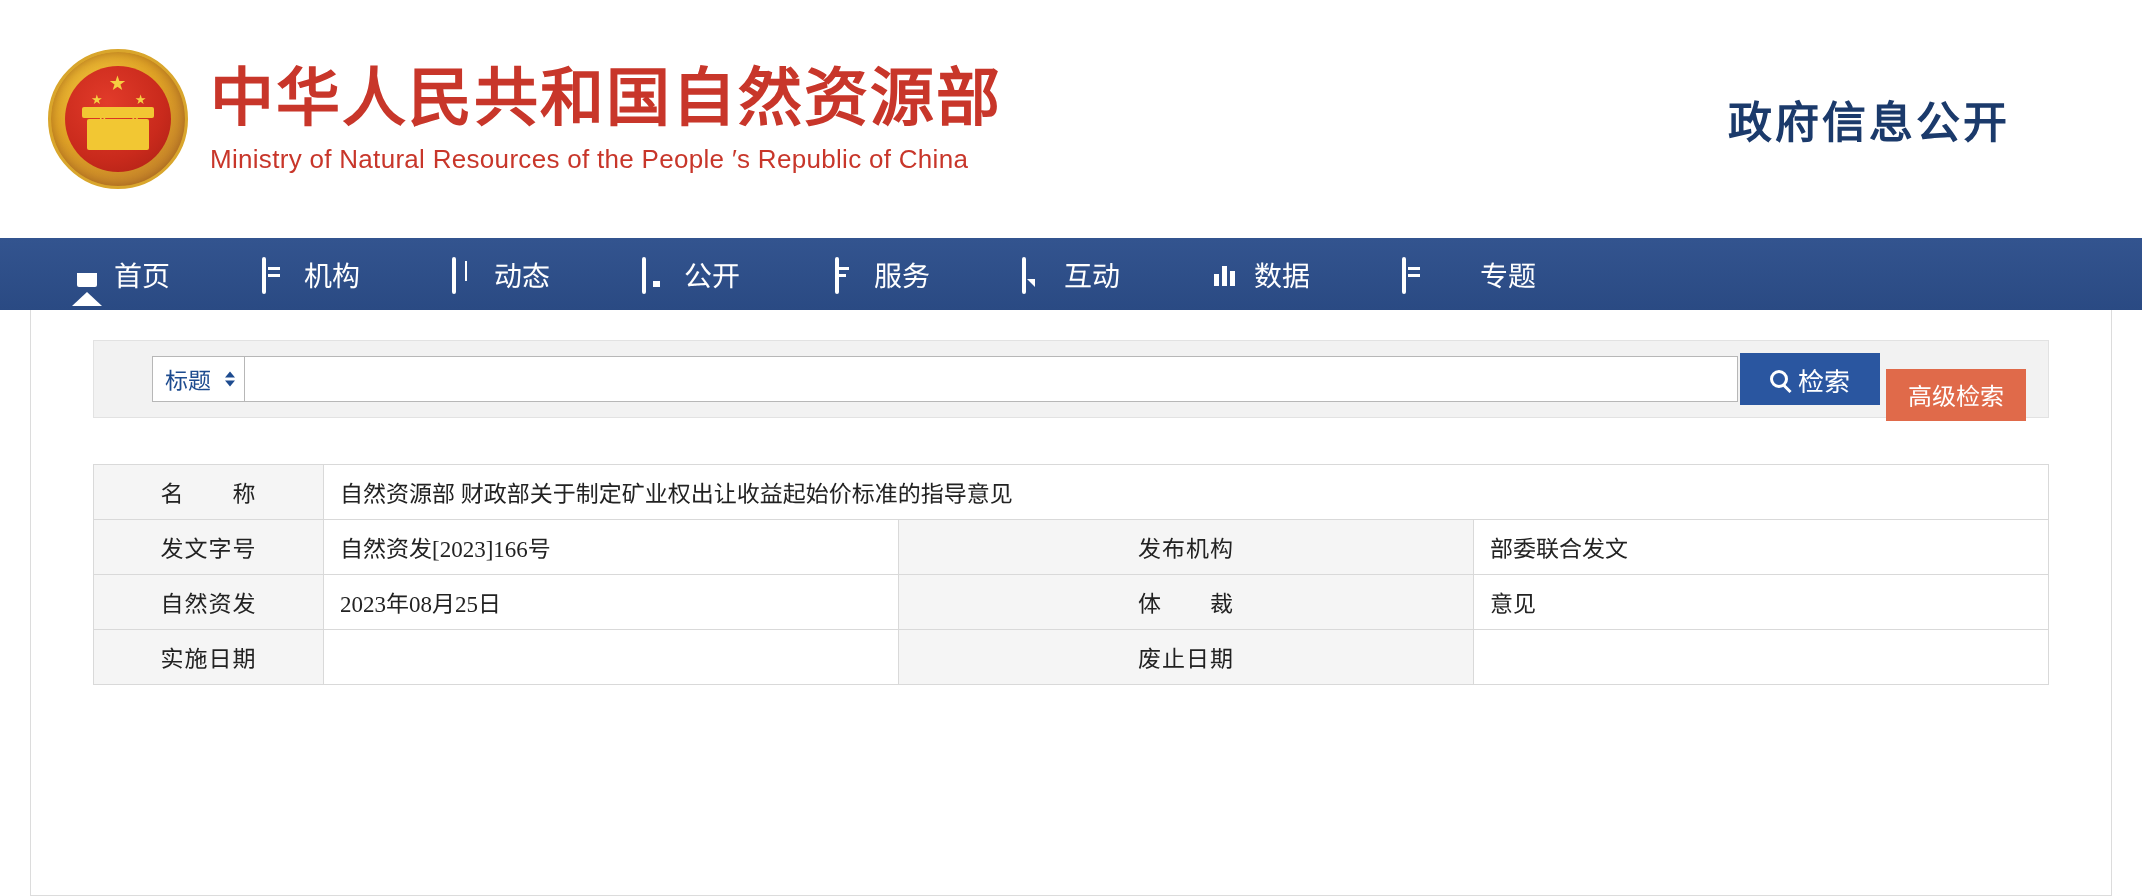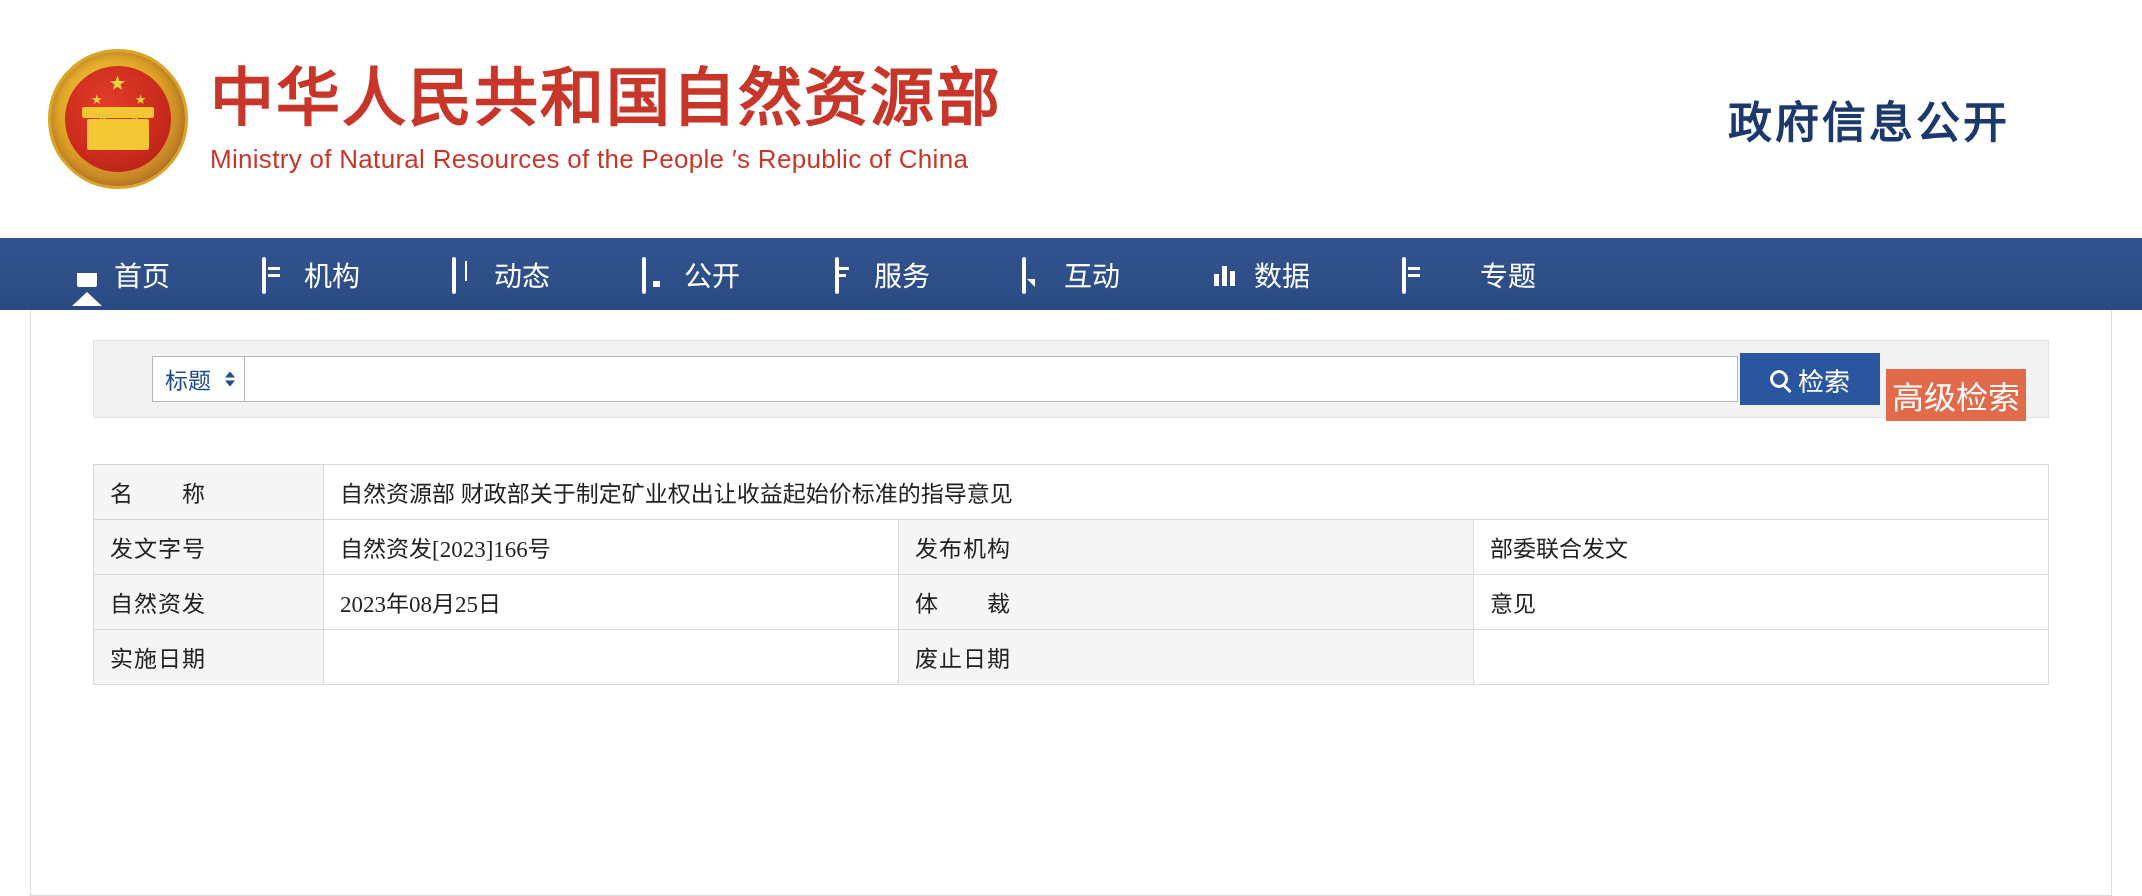--- a/index.html
+++ b/index.html
@@ -280,21 +280,21 @@
     content:""; position:absolute; right:-7px; bottom:-5px;
     width: 10px; height: 3px; background:#fff;
     transform: rotate(45deg);
   }
   .btn-adv {
     height: 52px;
     min-width: 140px;
     background: #e06a4a;
     color: #fff;
     border: none;
-    font-size: 32px;
+    font-size: 24px;
     font-family: "DejaVu Sans", sans-serif;
     cursor: pointer;
     margin-left: 6px;
     margin-top: 31px;
   }
 
   
   table.info {
     width: 100%;
     border-collapse: collapse;
@@ -305,21 +305,21 @@
   table.info td {
     border: 1px solid #d9d9d9;
     height: 55px;
     font-size: 23px;
     padding: 0 16px;
     vertical-align: middle;
   }
   td.lbl {
     background: #f5f5f5;
     width: 230px;
-    text-align: left;
+    text-align: center;
     letter-spacing: 1px;
   }
   td.val { padding-left: 28px; font-family: Liberation Serif, serif; }
   td.val.title-row { font-size: 23px; }
 </style>
 </head>
 <body>
 
 <div class="page">
 

